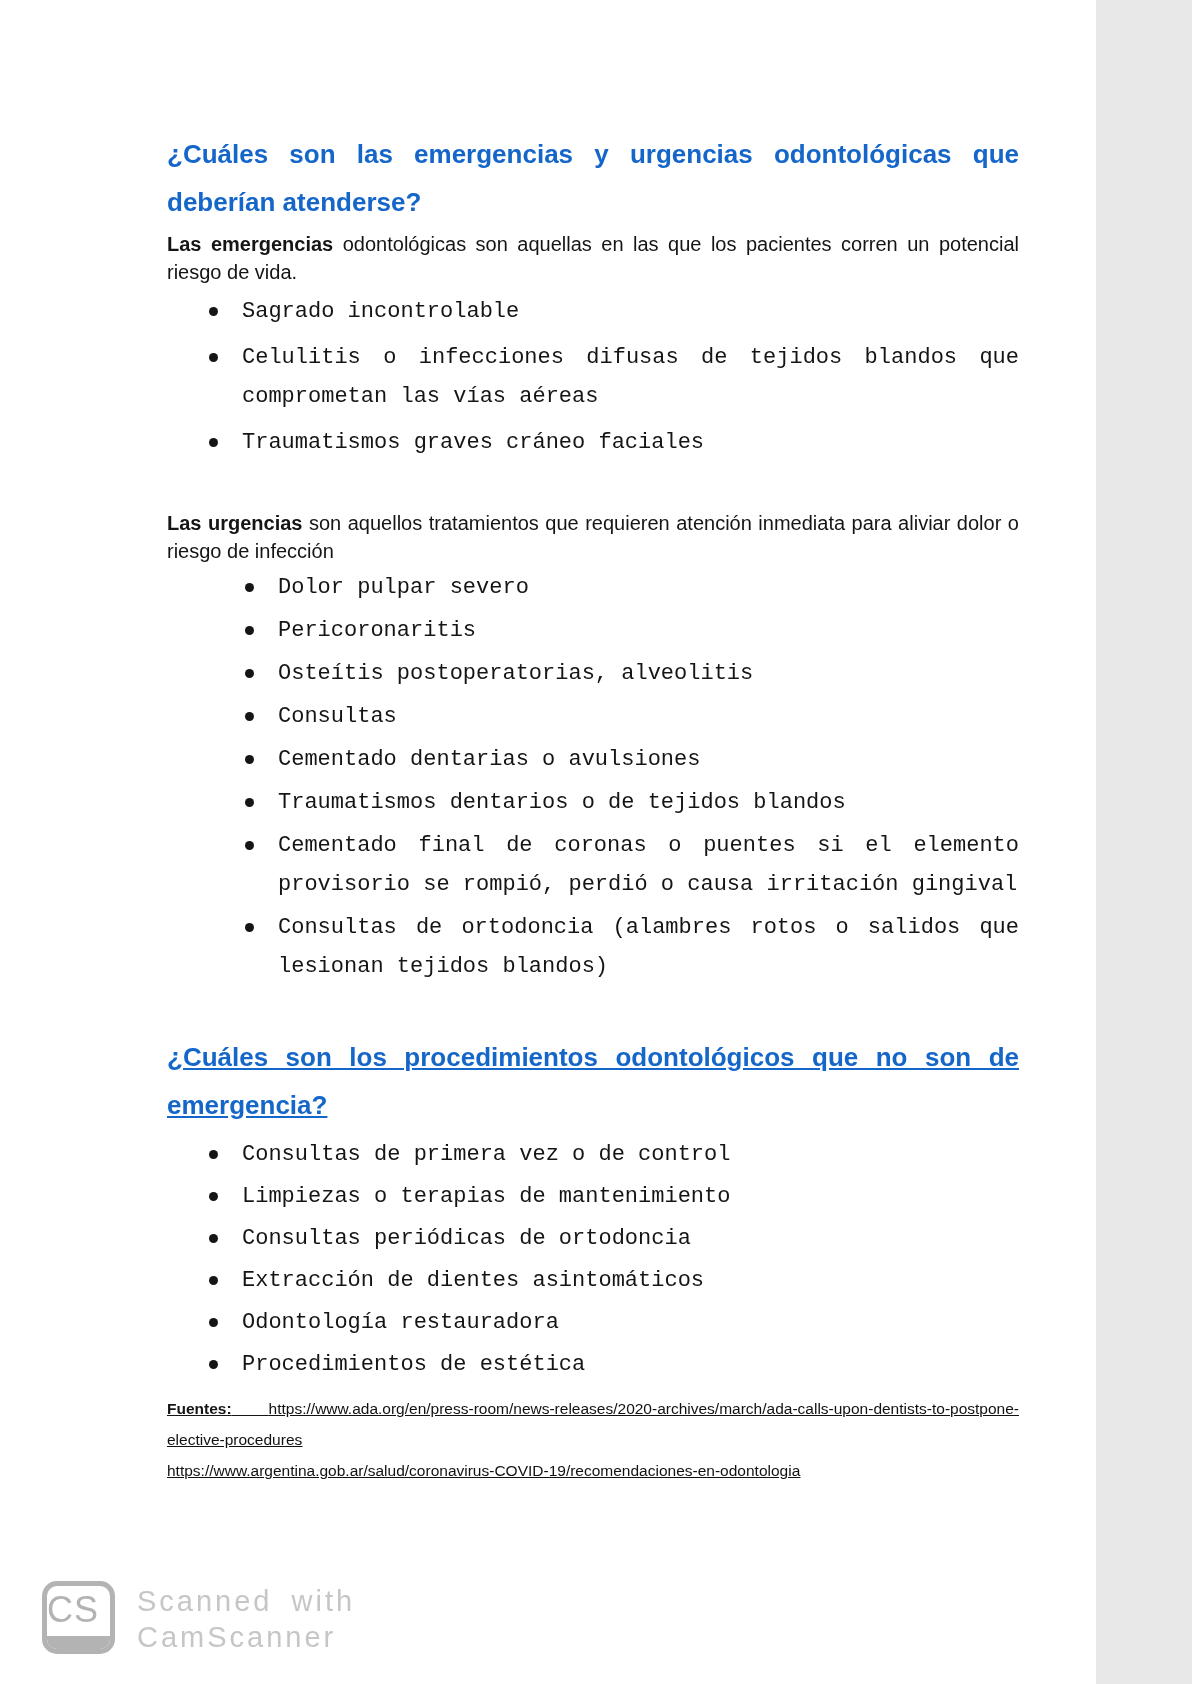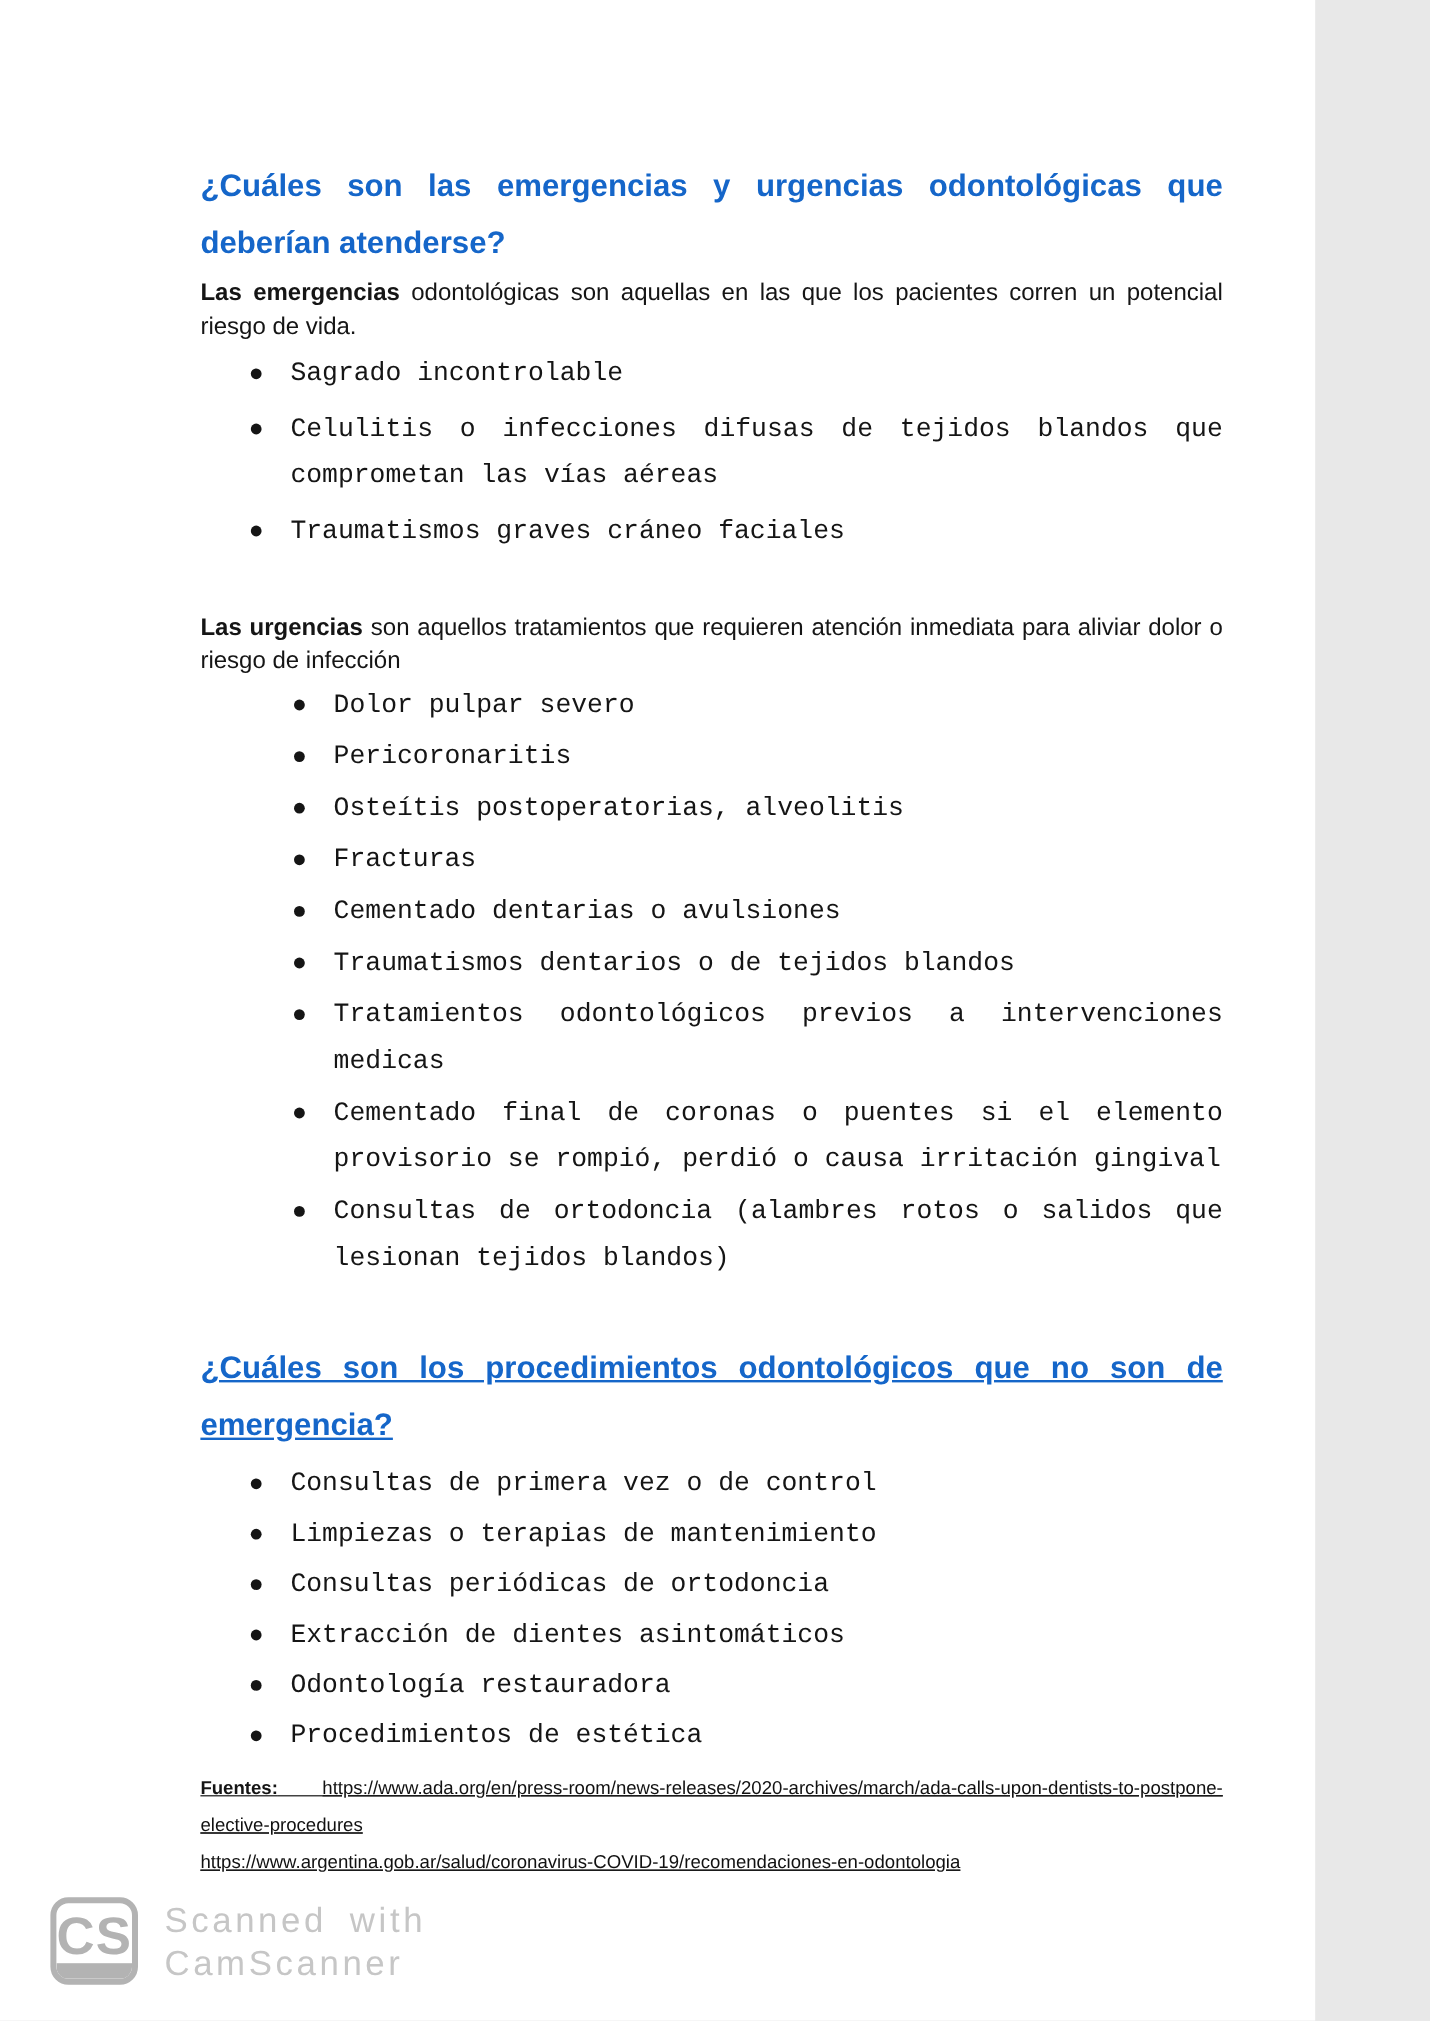--- a/index.html
+++ b/index.html
@@ -95,23 +95,23 @@
     border:5px solid var(--watermark-gray);
     border-radius:15px;
     background:#ffffff;
     position:relative;
     overflow:hidden;
     flex:0 0 auto;
   }
   .cs-logo .cs-text{
     position:absolute;
     left:0;right:0;top:3px;
-    text-align:center;
-    font-size:44px;
-    font-weight:bold;
+    text-align:left;
+    font-size:36px;
+    font-weight:normal;
     letter-spacing:1px;
     color:var(--watermark-gray);
   }
   .cs-logo .cs-bar{
     position:absolute;
     left:0;right:0;bottom:0;
     height:13px;
     background:var(--watermark-gray);
   }
   .wm-text{
@@ -139,24 +139,23 @@
       <li>Celulitis o infecciones difusas de tejidos blandos que comprometan las vías aéreas</li>
       <li>Traumatismos graves cráneo faciales</li>
     </ul>
 
     <p class="body-par par-urgencias"><span class="lead">Las urgencias</span><span> son aquellos tratamientos que requieren atención inmediata para aliviar dolor o riesgo de infección</span></p>
 
     <ul class="bullets list-b">
       <li>Dolor pulpar severo</li>
       <li>Pericoronaritis</li>
       <li>Osteítis postoperatorias, alveolitis</li>
-      <li>Fracturas</li>
+      <li>Consultas</li>
       <li>Cementado dentarias o avulsiones</li>
       <li>Traumatismos dentarios o de tejidos blandos</li>
-      <li>Tratamientos odontológicos previos a intervenciones medicas</li>
       <li>Cementado final de coronas o puentes si el elemento provisorio se rompió, perdió o causa irritación gingival</li>
       <li>Consultas de ortodoncia (alambres rotos o salidos que lesionan tejidos blandos)</li>
     </ul>
 
     <h1 class="sec-heading second">¿Cuáles son los procedimientos odontológicos que no son de emergencia?</h1>
 
     <ul class="bullets list-a list-c">
       <li>Consultas de primera vez o de control</li>
       <li>Limpiezas o terapias de mantenimiento</li>
       <li>Consultas periódicas de ortodoncia</li>

